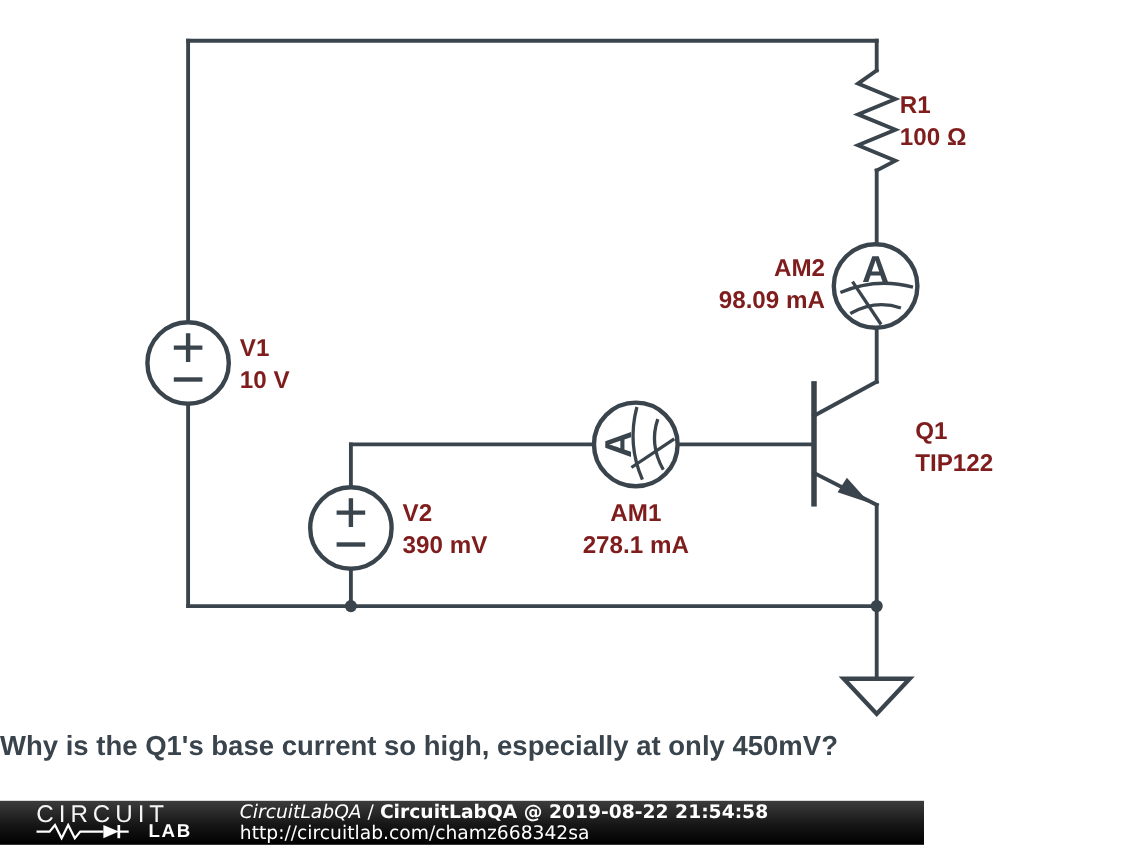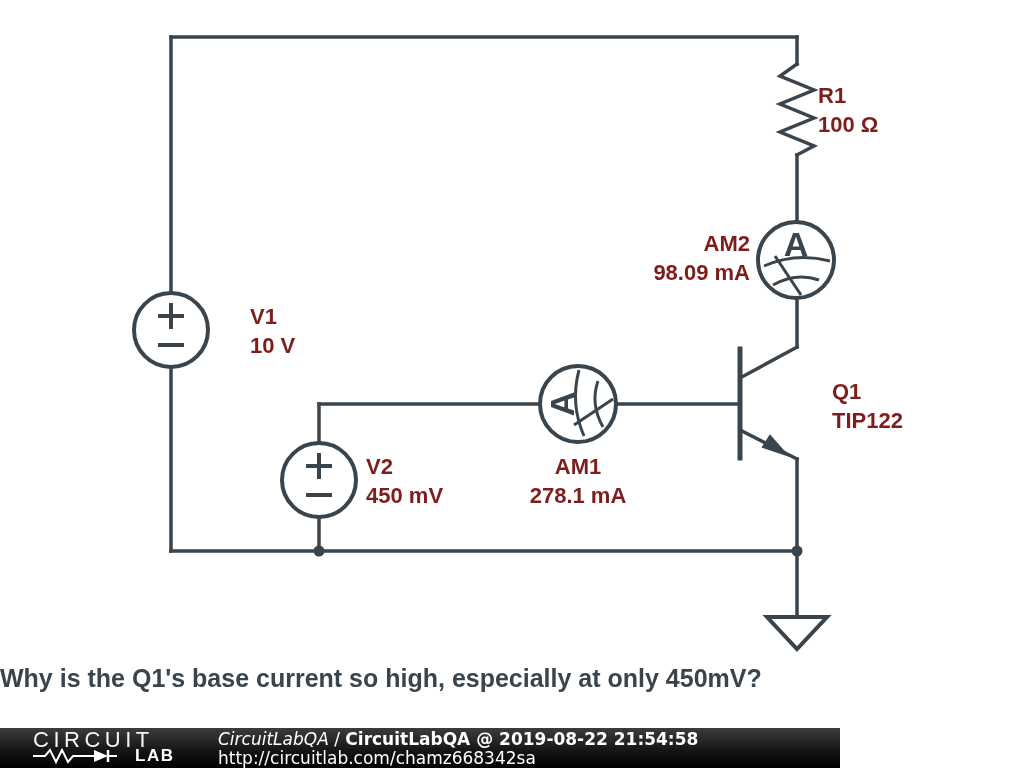--- a/index.html
+++ b/index.html
@@ -137,28 +137,28 @@
   <div class="comp-label" style="left:818px; top:81px;">
     <div>R1</div>
     <div>100 Ω</div>
   </div>
 
   <div class="comp-label right" style="right:274px; top:229px;">
     <div>AM2</div>
     <div>98.09 mA</div>
   </div>
 
-  <div class="comp-label" style="left:218px; top:302px;margin-left:32px;">
+  <div class="comp-label" style="left:218px; top:302px;">
     <div>V1</div>
     <div>10 V</div>
   </div>
 
   <div class="comp-label" style="left:366px; top:452px;">
     <div>V2</div>
-    <div>450 mV</div>
+    <div>390 mV</div>
   </div>
 
   <div class="comp-label center" style="left:478px; top:452px; width:200px;">
     <div>AM1</div>
     <div>278.1 mA</div>
   </div>
 
   <div class="comp-label" style="left:832px; top:377px;">
     <div>Q1</div>
     <div>TIP122</div>

